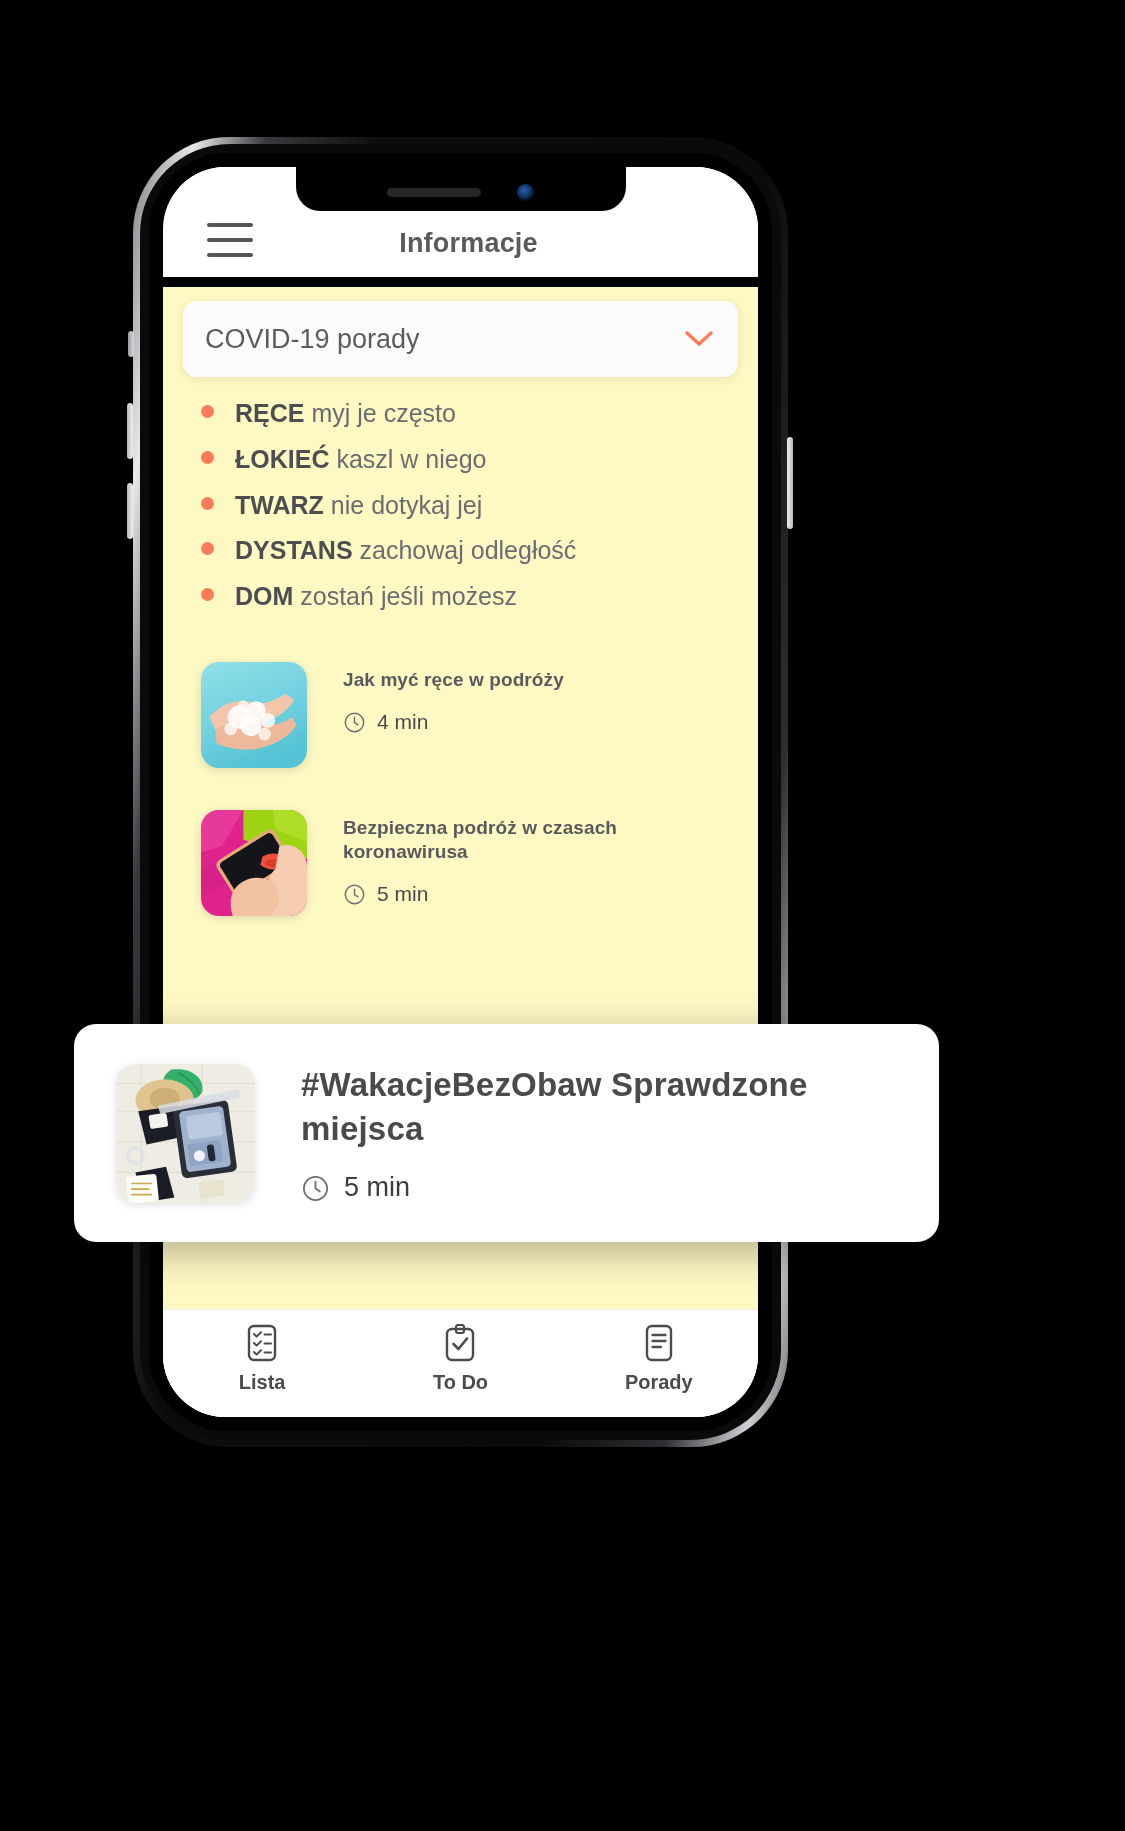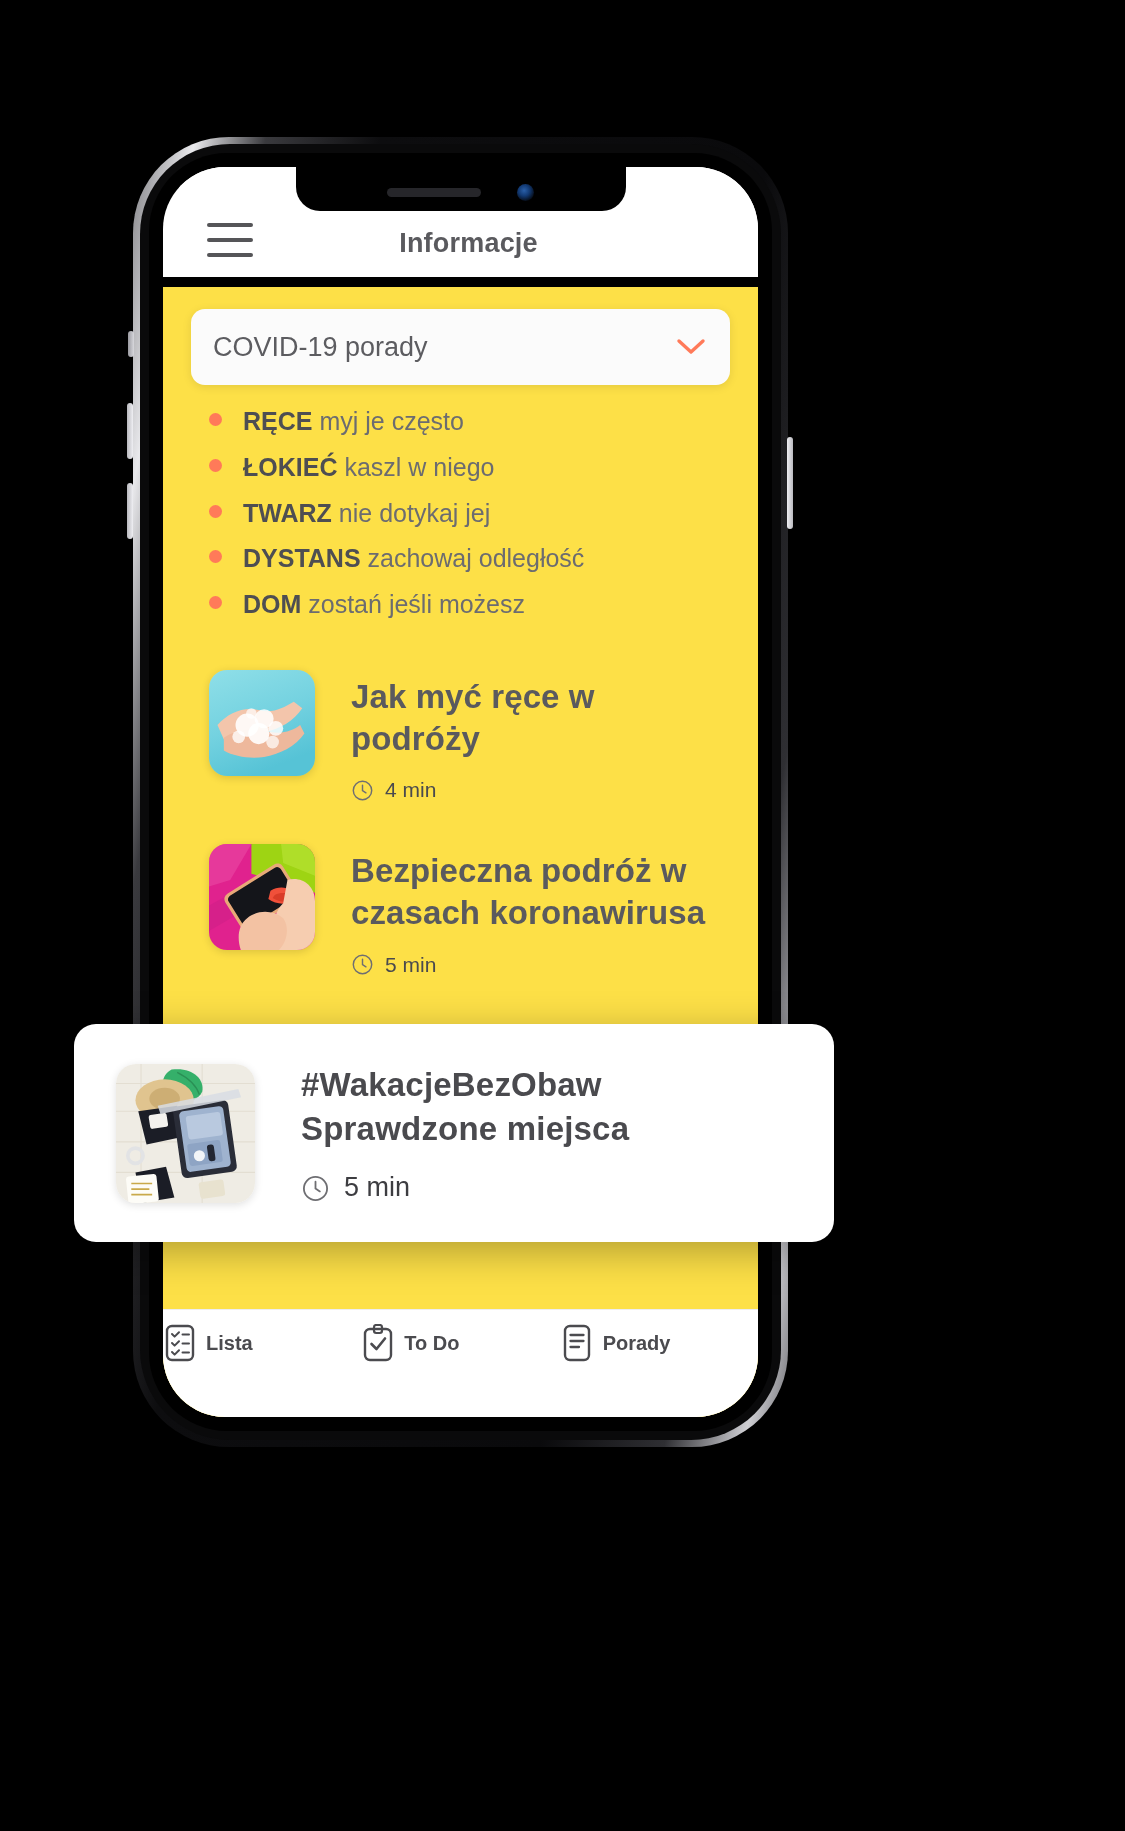--- a/index.html
+++ b/index.html
@@ -111,22 +111,22 @@
 
   
   .header-gap {
     position: absolute; top: 110px; left: 0; right: 0;
     height: 10px; background: #000; z-index: 9;
   }
 
   
   .content {
     position: absolute; top: 120px; left: 0; right: 0; bottom: 0;
-    background: #fde047;
-    padding: 8px;
+    background: #fef9c3;
+    padding: 0;
   }
 
   .select-wrap { padding: 14px 20px 0 20px; }
   .select-box {
     height: 76px;
     background: #fbfbfb;
     border-radius: 14px;
     box-shadow: 0 2px 10px rgba(0,0,0,0.10);
     display: flex; align-items: center;
     padding: 0 24px 0 22px;
@@ -162,21 +162,21 @@
   .thumb {
     width: 106px; height: 106px; border-radius: 18px;
     flex: none; margin-right: 36px;
     overflow: hidden;
     box-shadow: 0 2px 8px rgba(0,0,0,0.14);
     position: relative;
   }
   .thumb svg { display: block; width: 100%; height: 100%; }
   .art-body { flex: 1; padding-top: 6px; }
   .art-title {
-    font-size: 33px; font-weight: bold; color: #5a5a5e;
+    font-size: 19px; font-weight: bold; color: #5a5a5e;
     line-height: 1.28; letter-spacing: .1px;
   }
   .art-meta {
     display: flex; align-items: center;
     margin-top: 18px;
     text-align: right;
   }
   .clock-ico { width: 23px; height: 23px; flex: none; margin-right: 11px; }
   .art-time { font-size: 21px; color: #4a4a4e; }
 
@@ -184,31 +184,31 @@
   .bottom-nav {
     position: absolute; left: 0; right: 0; bottom: 0;
     height: 108px;
     background: #fff;
     border-top: 1px solid #ededf0;
     display: flex; align-items: flex-start;
     padding-top: 14px;
     z-index: 12;
   }
   .nav-item {
-    flex: 1; display: flex; flex-direction: row;
+    flex: 1; display: flex; flex-direction: column;
     align-items: center; gap: 9px; cursor: pointer;
   }
   .nav-ico { width: 34px; height: 38px; }
   .nav-label { font-size: 20px; font-weight: bold; color: #4b4b4f; }
 
   
   .float-card {
     position: absolute;
     left: 74px; top: 1024px;
-    width: 760px; height: 218px;
+    width: 865px; height: 218px;
     background: #ffffff;
     border-radius: 22px;
     box-shadow: 0 10px 40px rgba(0,0,0,0.30);
     display: flex; align-items: center;
     padding: 0 40px 0 42px;
     z-index: 50;
     cursor: pointer;
   }
   .float-thumb {
     width: 139px; height: 139px; border-radius: 20px;

